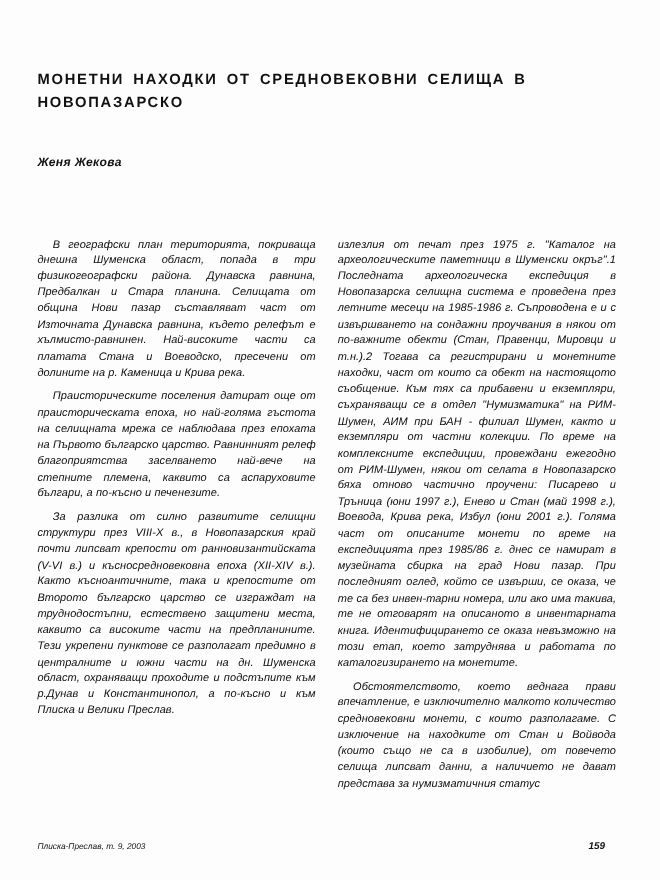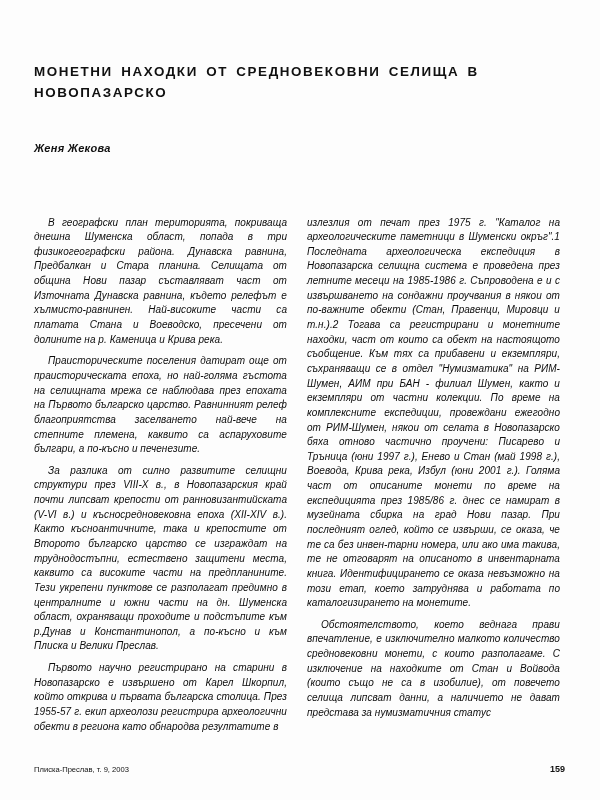--- a/index.html
+++ b/index.html
@@ -61,27 +61,28 @@
   }
   .col p + p {
     margin-top: 7px;
   }
   .col p.noindent {
     text-indent: 0;
   }
   .footer {
     position: absolute;
     left: 34px;
-    right: 35px;
+    right: 50px;
     bottom: 26px;
     display: flex;
     justify-content: space-between;
     align-items: center;
     font-size: 7.6px;
     color: #111;
+    font-style: italic;
   }
   .footer .src {
     font-weight: normal;
   }
   .footer .pageno {
     font-size: 9px;
     font-weight: bold;
   }
 </style>
 </head>
@@ -92,21 +93,20 @@
   <h1 class="title">МОНЕТНИ НАХОДКИ ОТ СРЕДНОВЕКОВНИ СЕЛИЩА В НОВОПАЗАРСКО</h1>
 
   <div class="author">Женя Жекова</div>
 
   <div class="columns">
 
     <div class="col">
       <p>В географски план територията, покриваща днешна Шуменска област, попада в три физикогеографски района. Дунавска равнина, Предбалкан и Стара планина. Селищата от община Нови пазар съставляват част от Източната Дунавска равнина, където релефът е хълмисто-равнинен. Най-високите части са платата Стана и Воеводско, пресечени от долините на р. Каменица и Крива река.</p>
       <p>Праисторическите поселения датират още от праисторическата епоха, но най-голяма гъстота на селищната мрежа се наблюдава през епохата на Първото българско царство. Равнинният релеф благоприятства заселването най-вече на степните племена, каквито са аспаруховите българи, а по-късно и печенезите.</p>
       <p>За разлика от силно развитите селищни структури през VIII-X в., в Новопазарския край почти липсват крепости от ранновизантийската (V-VI в.) и къснoсредновековна епоха (XII-XIV в.). Както къснoантичните, така и крепостите от Второто българско царство се изграждат на труднодостъпни, естествено защитени места, каквито са високите части на предпланините. Тези укрепени пунктове се разполагат предимно в централните и южни части на дн. Шуменска област, охраняващи проходите и подстъпите към р.Дунав и Константинопол, а по-късно и към Плиска и Велики Преслав.</p>
-      <p>Първото научно регистрирано на старини в Новопазарско е извършено от Карел Шкорпил, който открива и първата българска столица. През 1955-57 г. екип археолози регистрира археологични обекти в региона като обнародва резултатите в</p>
     </div>
 
     <div class="col">
       <p class="noindent">излезлия от печат през 1975 г. "Каталог на археологическите паметници в Шуменски окръг".1 Последната археологическа експедиция в Новопазарска селищна система е проведена през летните месеци на 1985-1986 г. Съпроводена е и с извършването на сондажни проучвания в някои от по-важните обекти (Стан, Правенци, Мировци и т.н.).2 Тогава са регистрирани и монетните находки, част от които са обект на настоящото съобщение. Към тях са прибавени и екземпляри, съхраняващи се в отдел "Нумизматика" на РИМ-Шумен, АИМ при БАН - филиал Шумен, както и екземпляри от частни колекции. По време на комплексните експедиции, провеждани ежегодно от РИМ-Шумен, някои от селата в Новопазарско бяха отново частично проучени: Писарево и Тръница (юни 1997 г.), Енево и Стан (май 1998 г.), Воевода, Крива река, Избул (юни 2001 г.). Голяма част от описаните монети по време на експедицията през 1985/86 г. днес се намират в музейната сбирка на град Нови пазар. При последният оглед, който се извърши, се оказа, че те са без инвен-тарни номера, или ако има такива, те не отговарят на описаното в инвентарната книга. Идентифицирането се оказа невъзможно на този етап, което затруднява и работата по каталогизирането на монетите.</p>
       <p>Обстоятелството, което веднага прави впечатление, е изключително малкото количество средновековни монети, с които разполагаме. С изключение на находките от Стан и Войвода (които също не са в изобилие), от повечето селища липсват данни, а наличието не дават представа за нумизматичния статус</p>
     </div>
 
   </div>
 
   <div class="footer">

